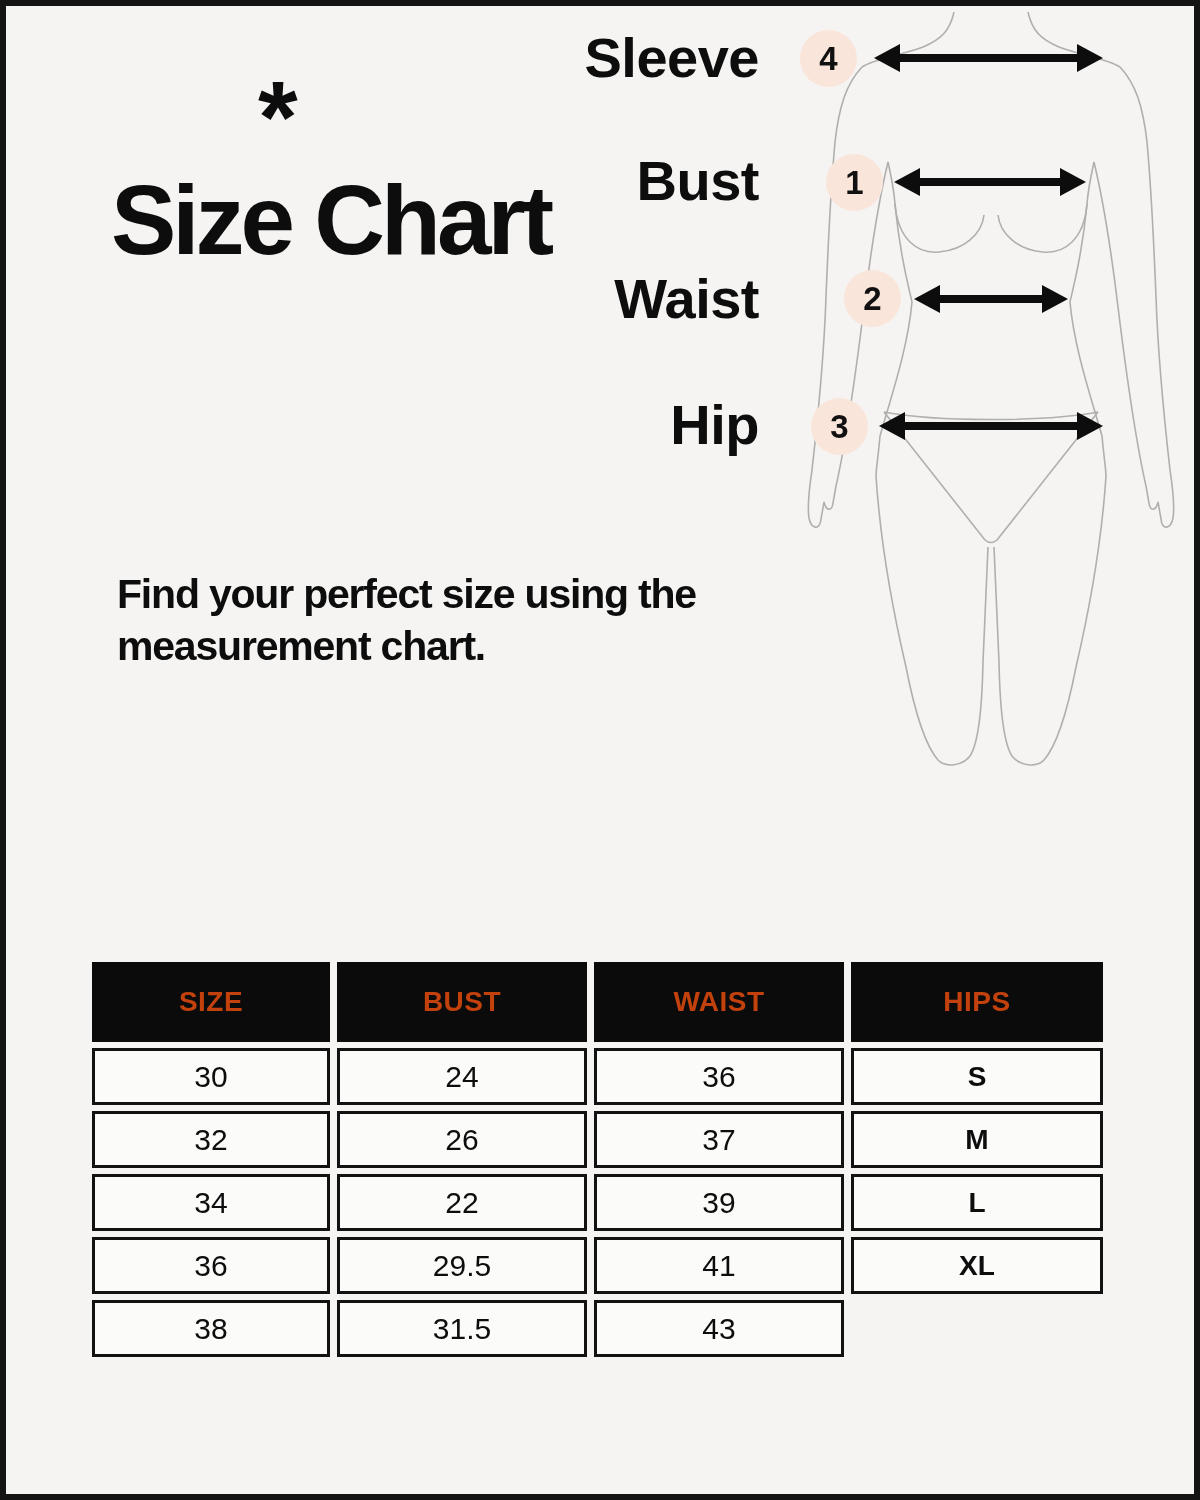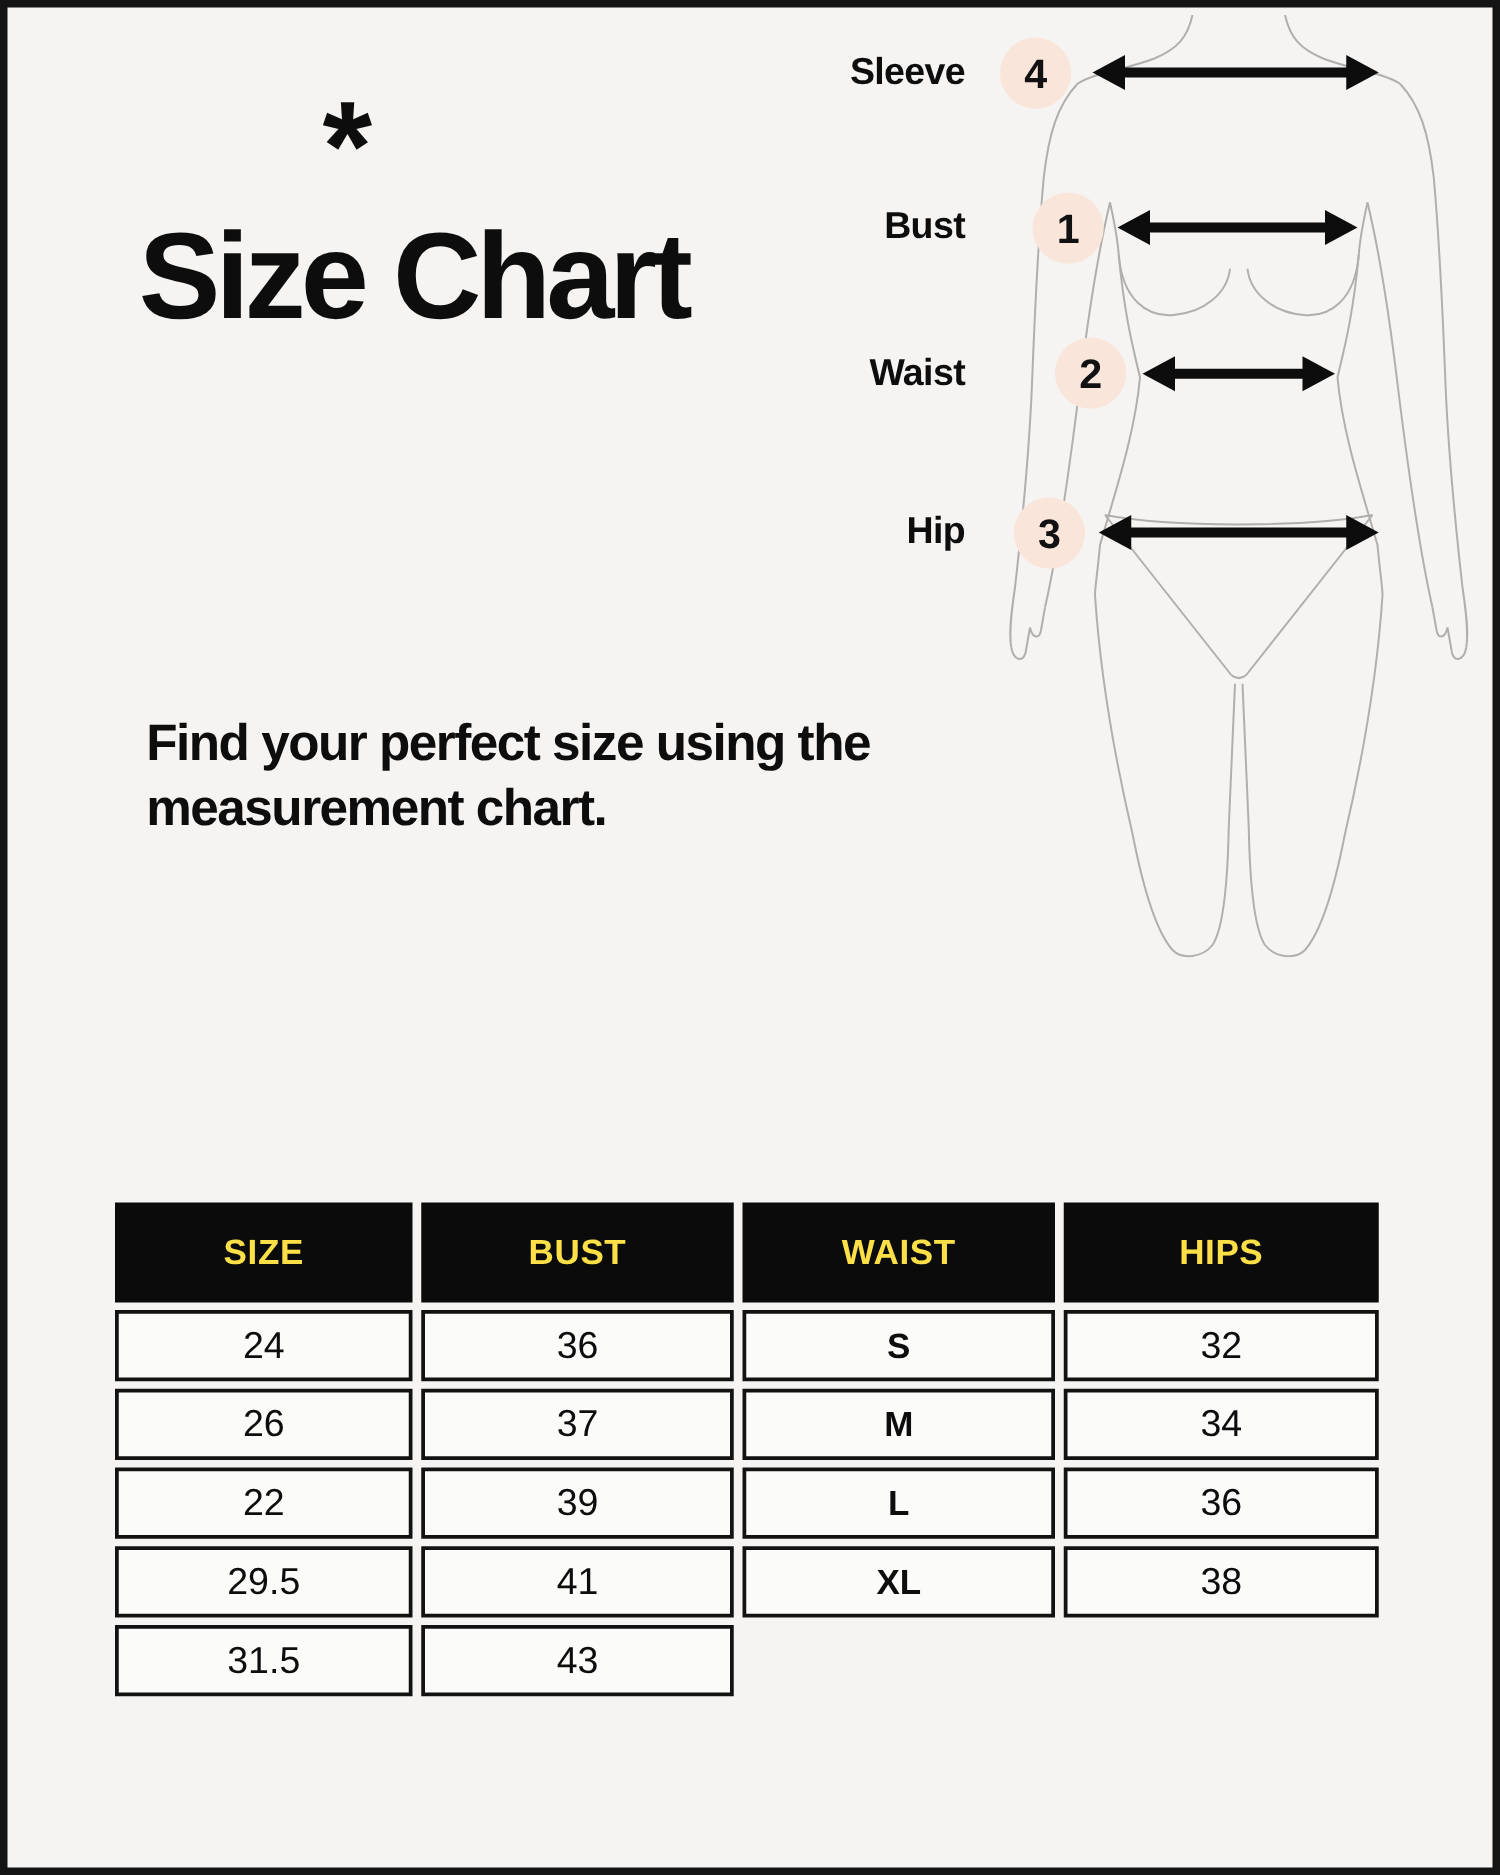--- a/index.html
+++ b/index.html
@@ -19,22 +19,22 @@
     font-size:102px;font-weight:700;line-height:1;
     letter-spacing:0;
   }
   .page-title{
     position:absolute;left:93px;top:153px;margin:12px;
     font-size:98px;font-weight:700;letter-spacing:-4px;line-height:1;
   }
   
   .figure-svg{position:absolute;left:790px;top:6px;}
   .m-label{
-    position:absolute;right:422px;
-    font-size:30px;font-weight:700;letter-spacing:-0.5px;
+    position:absolute;right:435px;
+    font-size:56px;font-weight:700;letter-spacing:-0.5px;
     line-height:44px;white-space:nowrap;
   }
   .m-circle{
     position:absolute;width:57px;height:57px;border-radius:50%;
     background:#fae5da;
     display:flex;align-items:center;justify-content:center;
     font-size:33px;font-weight:700;color:#111;
   }
   
   .intro{
@@ -49,21 +49,21 @@
   }
   
   .size-table{
     position:absolute;left:86px;top:956px;width:1011px;
     display:grid;
     grid-template-columns:238px 250px 250px 252px;
     grid-template-rows:80px 57px 57px 57px 57px 57px;
     column-gap:7px;row-gap:6px;
   }
   .th{
-    background:#0b0b0b;color:#fde047;
+    background:#0b0b0b;color:#c2410c;
     display:flex;align-items:center;justify-content:center;
     font-size:28px;font-weight:700;letter-spacing:0.5px;
   }
   .td{
     background:#fbfbfa;
     border:3px solid #121212;
     box-sizing:border-box;
     display:flex;align-items:center;justify-content:center;
     font-size:30px;font-weight:400;
   }
@@ -145,20 +145,21 @@
 
   <p class="intro">Find your perfect size using the measurement chart.</p>
 
 
   <div class="size-table">
     <div class="th">SIZE</div>
     <div class="th">BUST</div>
     <div class="th">WAIST</div>
     <div class="th">HIPS</div>
 
+    <div class="td">30</div>
     <div class="td">24</div>
     <div class="td">36</div>
 
     <div class="td size-col">S</div>
     <div class="td">32</div>
     <div class="td">26</div>
     <div class="td">37</div>
 
     <div class="td size-col">M</div>
     <div class="td">34</div>

